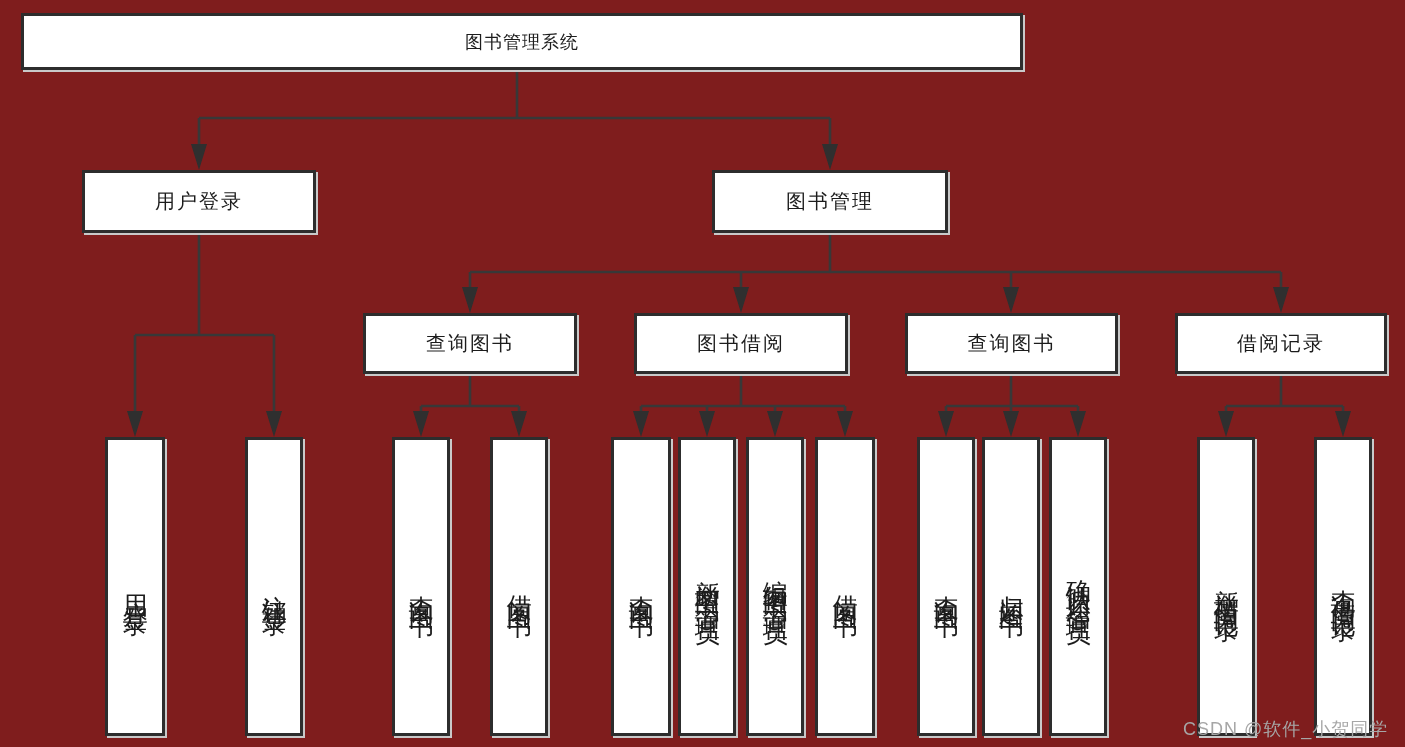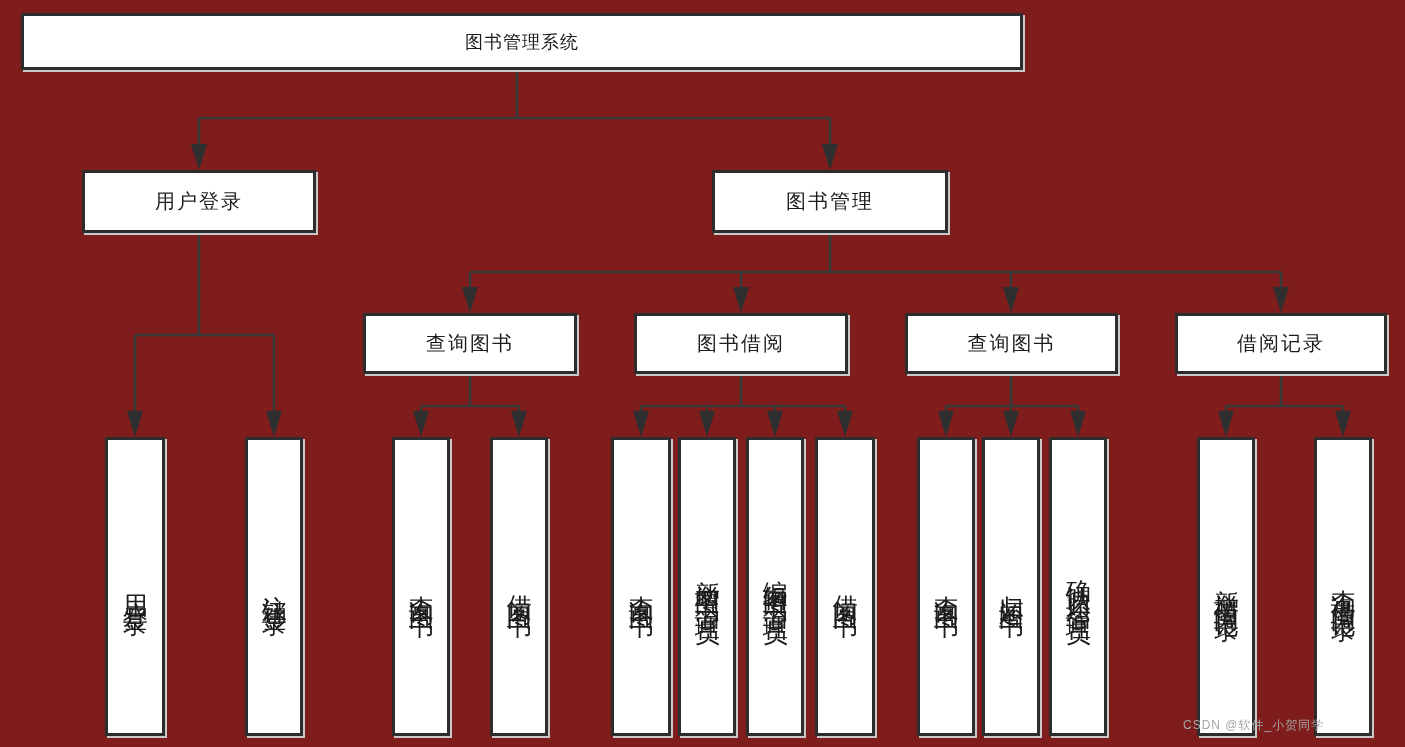--- a/index.html
+++ b/index.html
@@ -56,21 +56,21 @@
   .leaf span {
     writing-mode: vertical-rl;
     font-size: 25px;
     letter-spacing: 6px;
     line-height: 1.1;
   }
   .watermark {
     position: absolute;
     left: 1183px;
     top: 717px;
-    font-size: 12px;
+    font-size: 18px;
     color: #a6a6a6;
     letter-spacing: 1px;
     z-index: 3;
     white-space: nowrap;
   }
 </style>
 </head>
 <body>
 
 <div class="stage">

